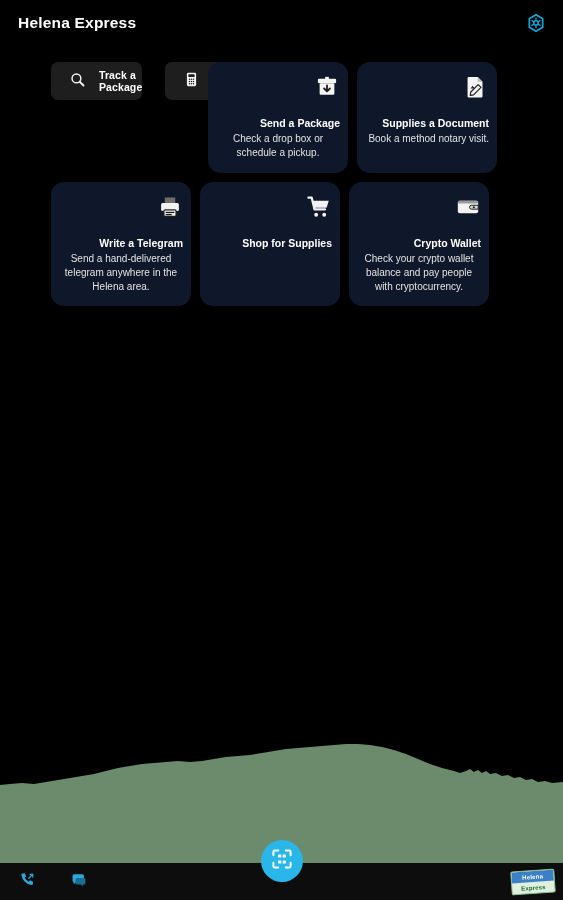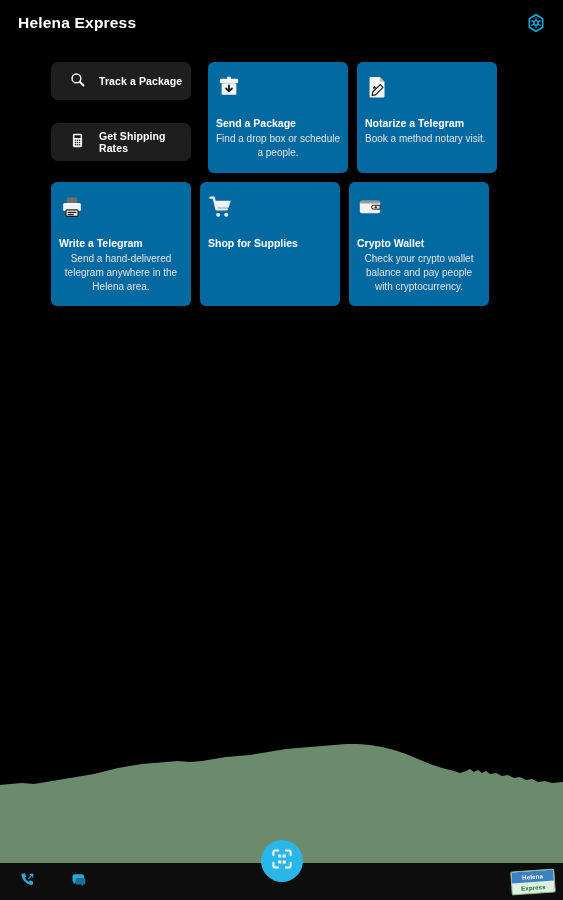--- a/index.html
+++ b/index.html
@@ -33,28 +33,28 @@
   .hdr-icon { width:26px; height:26px; display:flex; align-items:center; justify-content:center; cursor:pointer; }
 
   
   #grid {
     position:absolute;
     top:62px; left:51px;
     width:462px;
   }
   .row { display:flex; gap:9px; margin-bottom:9px; }
 
-  .col { width:148px; display:flex; flex-direction:column; gap:23px; }
+  .col { width:148px; display:flex; flex-direction:row; gap:23px; }
 
   .card {
-    background:#0369a1;
-    border-radius:6px;
+    background:#0f172a;
+    border-radius:13px;
     width:140px;
     padding:12px 8px 12px;
-    display:flex; flex-direction:column; align-items:flex-start;
+    display:flex; flex-direction:column; align-items:flex-end;
     cursor:pointer;
   }
   .card .c-icon { margin-bottom:12px; }
   .card .c-title {
     color:#ffffff;
     font-size:10.5px;
     font-weight:700;
     text-align:center;
     line-height:1.35;
     margin-bottom:2px;
@@ -204,33 +204,33 @@
       <div class="card">
         <span class="c-icon">
           <svg width="26" height="26" viewBox="0 0 24 24">
             <rect x="3.6" y="4.4" width="16.8" height="4.2" rx="1" fill="#f5f5f5"></rect>
             <rect x="5.2" y="8.6" width="13.6" height="10.6" rx="1.2" fill="#f5f5f5"></rect>
             <path d="M12 10.6v5.4M9.3 13.4 12 16.1l2.7-2.7" stroke="#1e1e1e" stroke-width="1.7" stroke-linecap="round" stroke-linejoin="round" fill="none"></path>
             <path d="M10.3 2.6h3.4v2h-3.4z" fill="#f5f5f5"></path>
           </svg>
         </span>
         <div class="c-title">Send a Package</div>
-        <div class="c-desc">Find a drop box or schedule a people.</div>
+        <div class="c-desc">Check a drop box or schedule a pickup.</div>
       </div>
 
       <div class="card">
         <span class="c-icon">
           <svg width="26" height="26" viewBox="0 0 24 24">
             <path d="M5.4 2.8h8.2l4.4 4.4v13.4a1.2 1.2 0 0 1-1.2 1.2H5.4a1.2 1.2 0 0 1-1.2-1.2V4a1.2 1.2 0 0 1 1.2-1.2z" fill="#f5f5f5"></path>
             <path d="M13.6 2.8 18 7.2h-4.4z" fill="#bdbdbd"></path>
             <path d="M7.2 16.6l6.8-6.8 2.6 2.6-6.8 6.8-3.1.5z" fill="#f5f5f5" stroke="#1e1e1e" stroke-width="1.1" stroke-linejoin="round"></path>
             <path d="M7 13.4l1.9-2.6 1.9 2.6z" fill="#1e1e1e"></path>
           </svg>
         </span>
-        <div class="c-title">Notarize a Telegram</div>
+        <div class="c-title">Supplies a Document</div>
         <div class="c-desc">Book a method notary visit.</div>
       </div>
     </div>
 
     <div class="row">
 
       <div class="card">
         <span class="c-icon">
           <svg width="26" height="26" viewBox="0 0 24 24">
             <path d="M7.2 3.2h9.6v5.4H7.2z" fill="#6e6e6e"></path>

